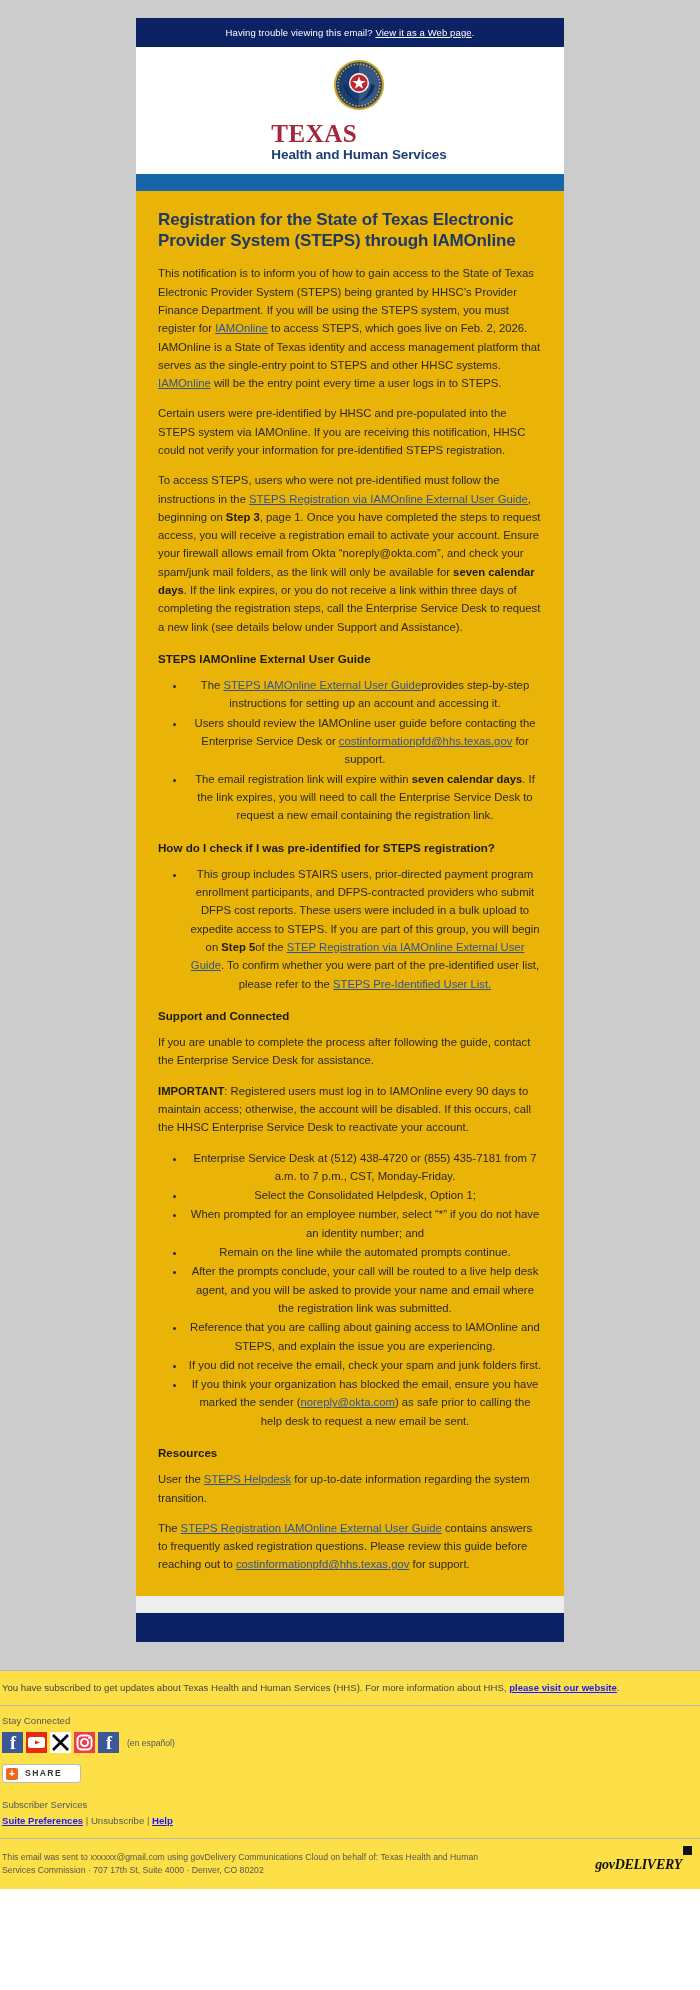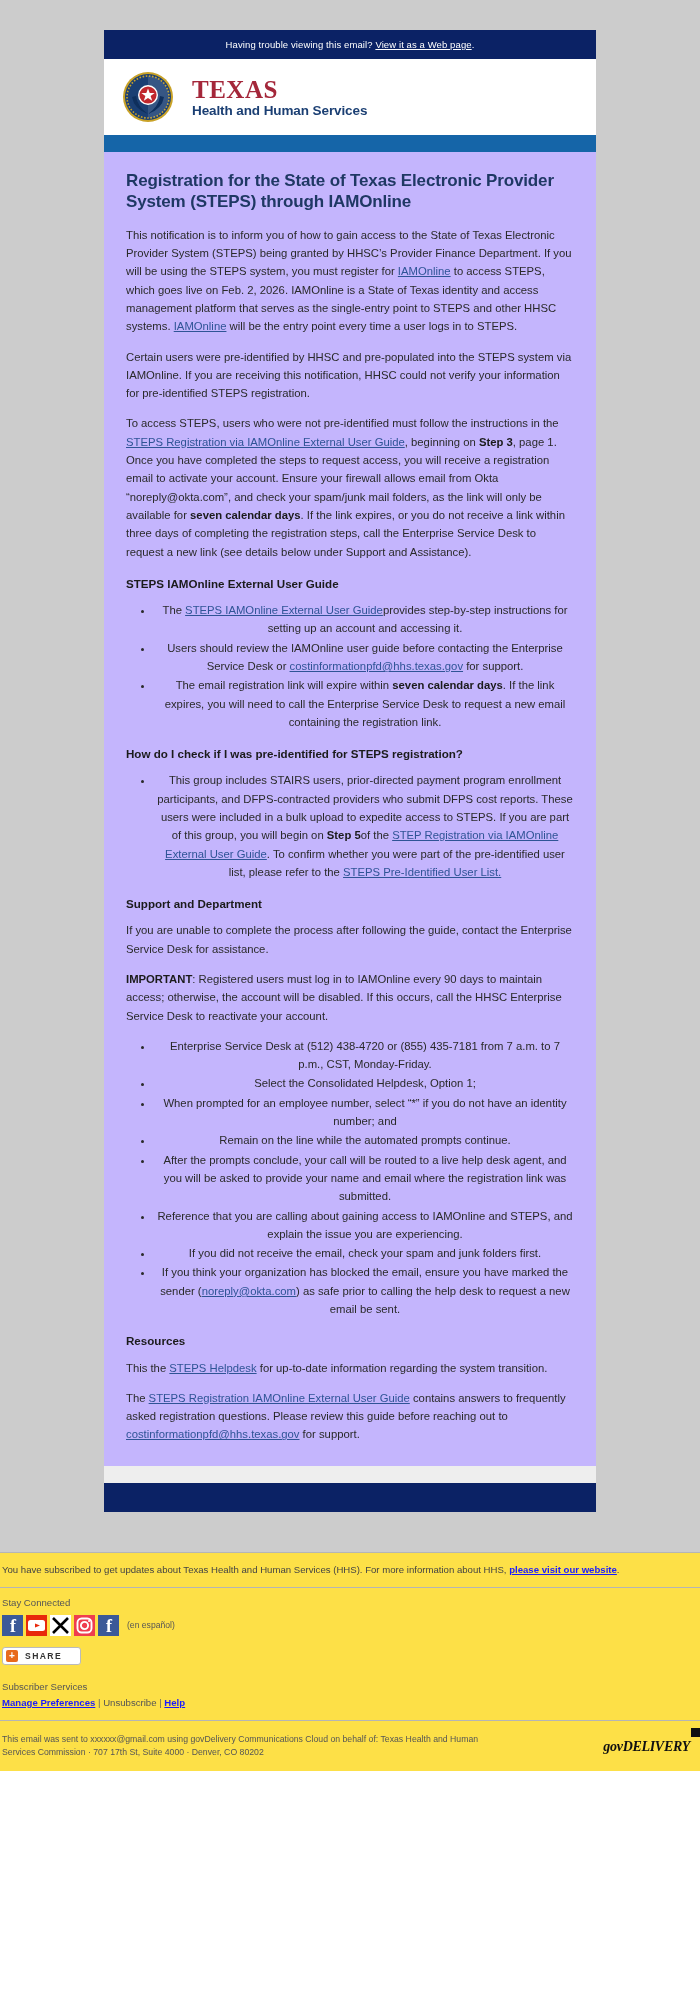--- a/index.html
+++ b/index.html
@@ -10,44 +10,45 @@
     font-family: "Liberation Sans", sans-serif;
   }
   .page { width: 700px; position: relative; }
 
   
   .email-backdrop {
     background: #cccccc;
     padding: 14px 0 24px 0;
   }
   .email-card {
-    width: 492px;
-    margin: 16px auto;
-    background: #c4b5fd;
+    width: 428px;
+    margin: 4px auto;
+    background: #eab308;
   }
 
   
   .preheader {
     background: #0b2265;
     color: #ffffff;
     font-size: 9.5px;
     text-align: center;
     padding: 9px 6px;
     letter-spacing: .1px;
   }
   .preheader a { color: #ffffff; text-decoration: underline; }
 
   
   .logo-band {
     background: #ffffff;
     padding: 12px 0 12px 18px;
     display: flex;
     align-items: center;
-    gap: 18px;
+    gap: 10px;
     min-height: 72px;
+    flex-direction: column;
   }
   .seal { width: 52px; height: 52px; flex: 0 0 52px; }
   .wordmark { line-height: 1; }
   .wordmark .tx {
     color: #a4273a;
     font-family: "Liberation Serif", serif;
     font-size: 25px;
     font-weight: 700;
     letter-spacing: .5px;
     display: block;
@@ -156,21 +157,21 @@
   .subscriber { padding: 6px 2px 10px 2px; }
   .subscriber .title { color: #555; margin-bottom: 1px; }
   .subscriber a { color: #1a1aff; text-decoration: underline; font-weight: bold; }
   .subscriber .sep { color: #666; }
   .subscriber .plain { color: #555; }
 
   .sent-row {
     display: flex;
     align-items: center;
     justify-content: space-between;
-    padding: 12px 0 12px 2px;
+    padding: 12px 8px 12px 2px;
     gap: 28px;
   }
   .sent-text { font-size: 8.7px; color: #555; line-height: 1.5; }
   .gd-logo {
     font-family: "Liberation Serif", serif;
     font-style: italic;
     font-weight: 700;
     font-size: 14px;
     color: #111;
     letter-spacing: -.3px;
@@ -237,40 +238,40 @@
           <li><span>Users should review the IAMOnline user guide before contacting the Enterprise Service Desk or </span><a href="#">costinformationpfd@hhs.texas.gov</a><span> for support.</span></li>
           <li><span>The email registration link will expire within </span><b>seven calendar days</b><span>. If the link expires, you will need to call the Enterprise Service Desk to request a new email containing the registration link.</span></li>
         </ul>
 
         <h3>How do I check if I was pre-identified for STEPS registration?</h3>
 
         <ul>
           <li><span>This group includes STAIRS users, prior-directed payment program enrollment participants, and DFPS-contracted providers who submit DFPS cost reports. These users were included in a bulk upload to expedite access to STEPS. If you are part of this group, you will begin on </span><b>Step 5</b><span>of the </span><a href="#">STEP Registration via IAMOnline External User Guide</a><span>. To confirm whether you were part of the pre-identified user list, please refer to the </span><a href="#">STEPS Pre-Identified User List.</a></li>
         </ul>
 
-        <h3>Support and Department</h3>
+        <h3>Support and Connected</h3>
 
         <p>If you are unable to complete the process after following the guide, contact the Enterprise Service Desk for assistance.</p>
 
         <p><b>IMPORTANT</b><span>: Registered users must log in to IAMOnline every 90 days to maintain access; otherwise, the account will be disabled. If this occurs, call the HHSC Enterprise Service Desk to reactivate your account.</span></p>
 
         <ul>
           <li>Enterprise Service Desk at (512) 438-4720 or (855) 435-7181 from 7 a.m. to 7 p.m., CST, Monday-Friday.</li>
           <li>Select the Consolidated Helpdesk, Option 1;</li>
           <li>When prompted for an employee number, select “*” if you do not have an identity number; and</li>
           <li>Remain on the line while the automated prompts continue.</li>
           <li>After the prompts conclude, your call will be routed to a live help desk agent, and you will be asked to provide your name and email where the registration link was submitted.</li>
           <li>Reference that you are calling about gaining access to IAMOnline and STEPS, and explain the issue you are experiencing.</li>
           <li>If you did not receive the email, check your spam and junk folders first.</li>
           <li><span>If you think your organization has blocked the email, ensure you have marked the sender (</span><a href="#">noreply@okta.com</a><span>) as safe prior to calling the help desk to request a new email be sent.</span></li>
         </ul>
 
         <h3>Resources</h3>
 
-        <p><span>This the </span><a href="#">STEPS Helpdesk</a><span> for up-to-date information regarding the system transition.</span></p>
+        <p><span>User the </span><a href="#">STEPS Helpdesk</a><span> for up-to-date information regarding the system transition.</span></p>
 
         <p><span>The </span><a href="#">STEPS Registration IAMOnline External User Guide</a><span> contains answers to frequently asked registration questions. Please review this guide before reaching out to </span><a href="#">costinformationpfd@hhs.texas.gov</a><span> for support.</span></p>
 
       </div>
 
       <div class="grey-band"></div>
       <div class="navy-band"></div>
     </div>
   </div>
 
@@ -322,21 +323,21 @@
     <div class="share-wrap">
       <span class="share-btn">
         <span class="share-plus">+</span>
         <span>SHARE</span>
       </span>
     </div>
 
     <div class="subscriber">
       <div class="title">Subscriber Services</div>
       <div>
-        <a href="#">Manage Preferences</a>
+        <a href="#">Suite Preferences</a>
         <span class="sep">|</span>
         <span class="plain">Unsubscribe</span>
         <span class="sep">|</span>
         <a href="#">Help</a>
       </div>
     </div>
 
     <div class="rule"></div>
 
     <div class="sent-row">

